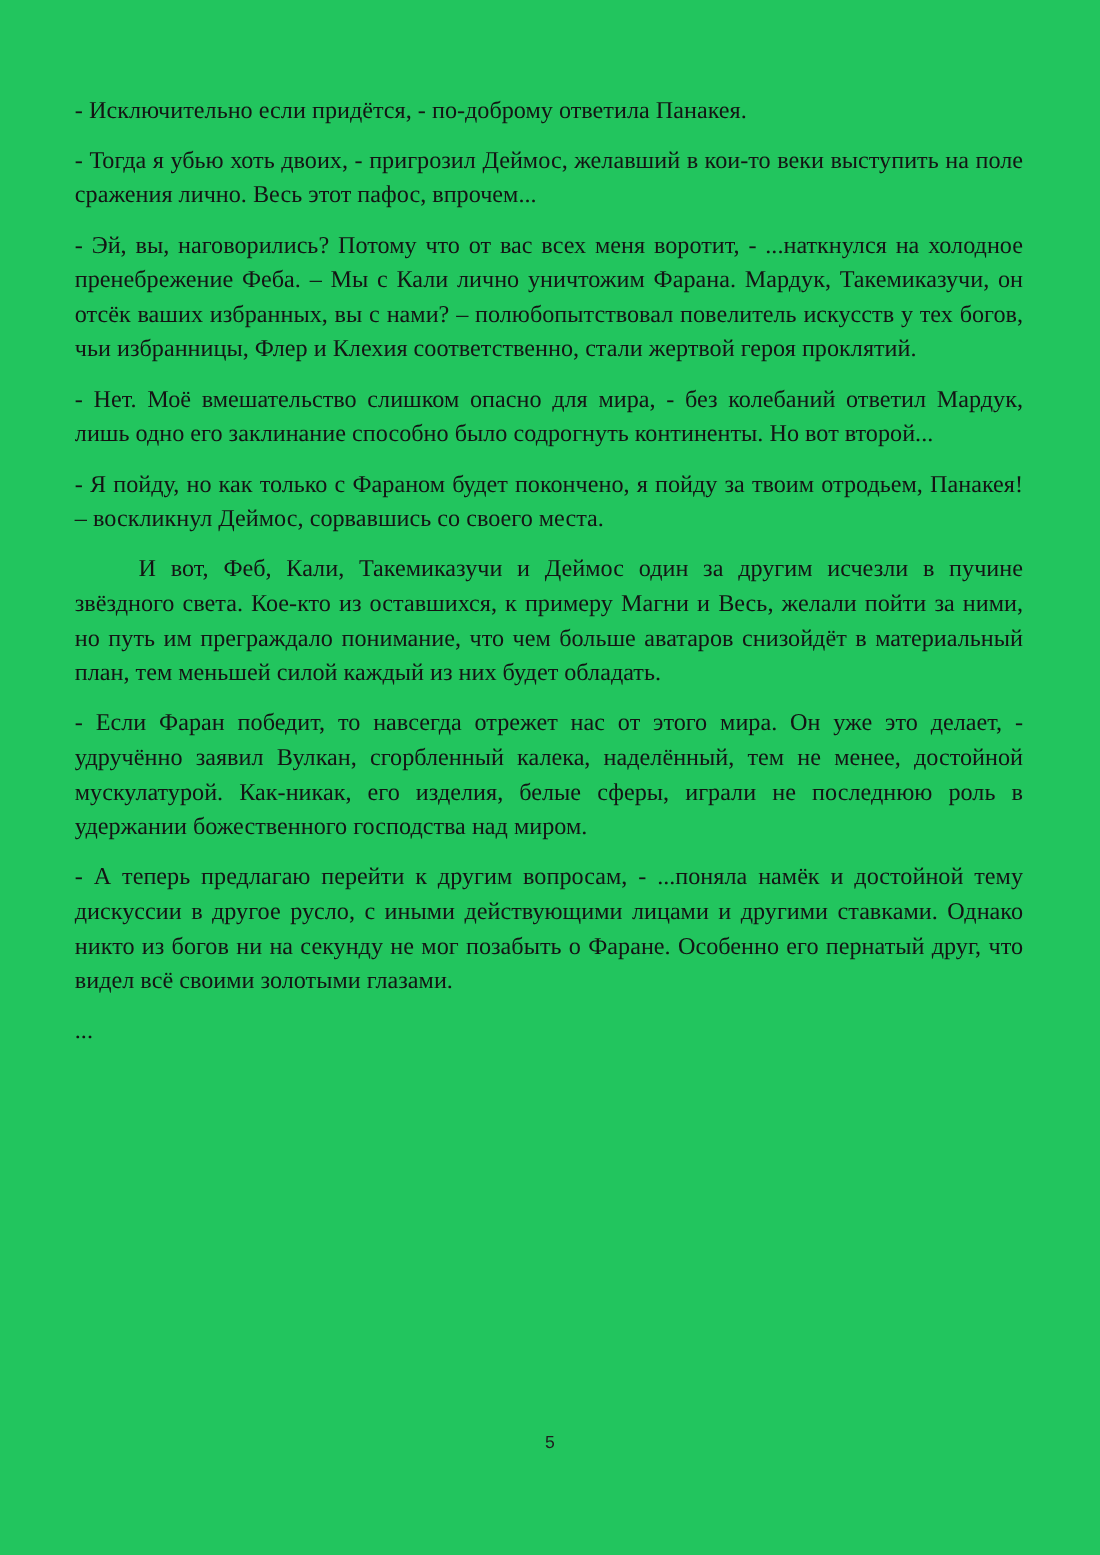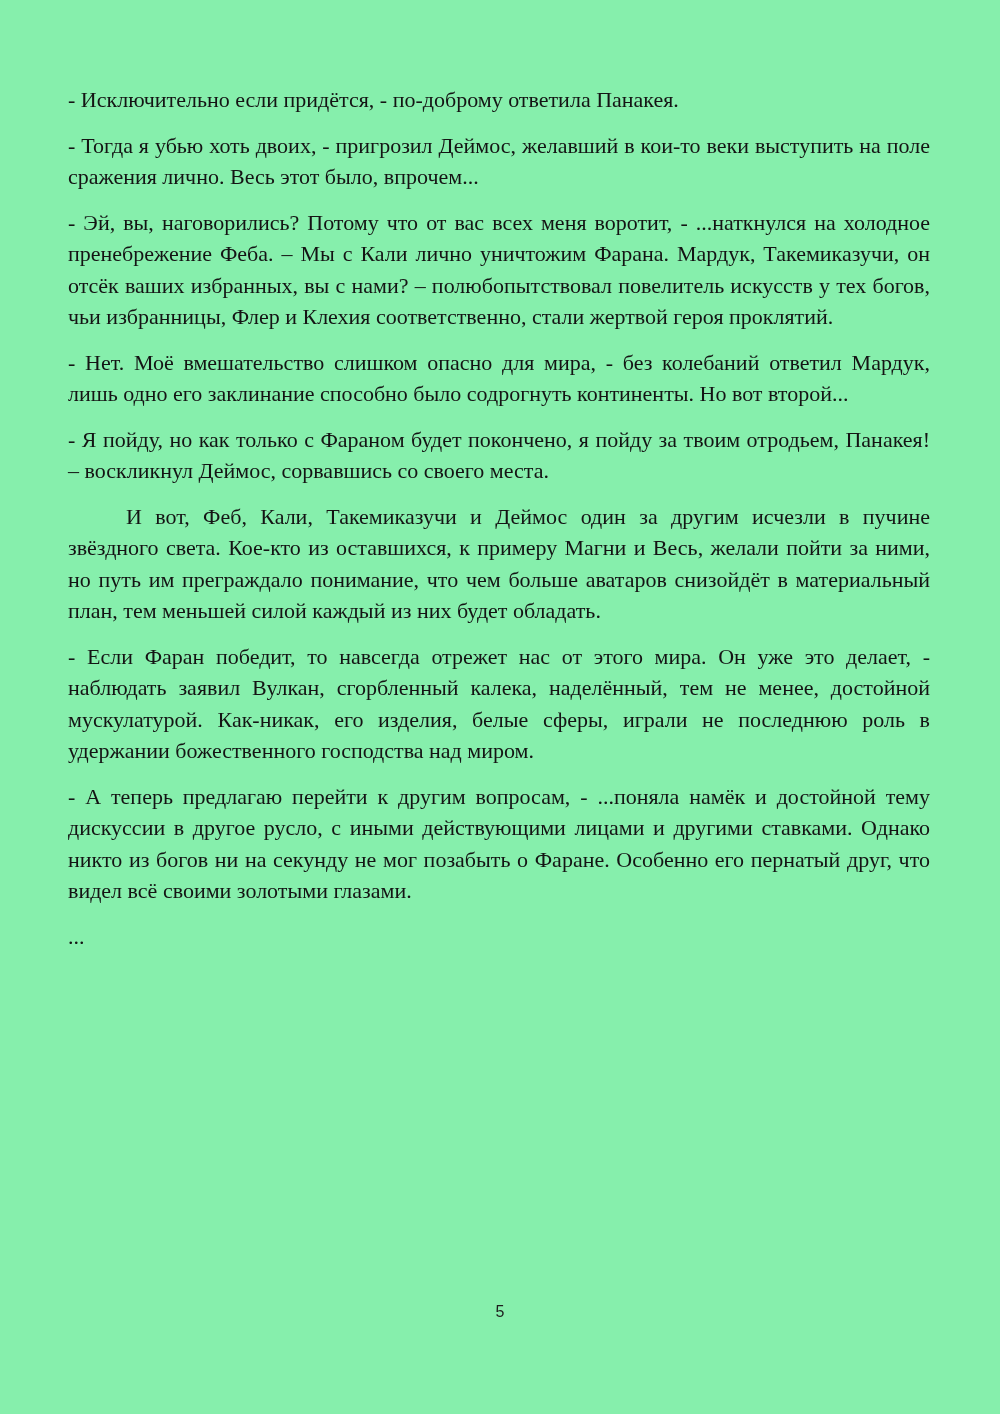--- a/index.html
+++ b/index.html
@@ -4,21 +4,21 @@
 <style>
   html, body {
     margin: 0;
     padding: 0;
     background: #ffffff;
   }
   .page {
     position: relative;
     width: 1000px;
     height: 1414px;
-    background: #86efac;
+    background: #22c55e;
     overflow: hidden;
   }
   .text-column {
     position: absolute;
     left: 68px;
     top: 84px;
     width: 862px;
     font-family: "Liberation Serif", "DejaVu Serif", serif;
     font-size: 22px;
     line-height: 31.5px;
@@ -44,23 +44,23 @@
     font-size: 16px;
     color: #1e1e1e;
   }
 </style>
 </head>
 <body>
 
 <div class="page">
   <div class="text-column">
     <p>- Исключительно если придётся, - по-доброму ответила Панакея.</p>
-    <p>- Тогда я убью хоть двоих, - пригрозил Деймос, желавший в кои-то веки выступить на поле сражения лично. Весь этот было, впрочем...</p>
+    <p>- Тогда я убью хоть двоих, - пригрозил Деймос, желавший в кои-то веки выступить на поле сражения лично. Весь этот пафос, впрочем...</p>
     <p>- Эй, вы, наговорились? Потому что от вас всех меня воротит, - ...наткнулся на холодное пренебрежение Феба. – Мы с Кали лично уничтожим Фарана. Мардук, Такемиказучи, он отсёк ваших избранных, вы с нами? – полюбопытствовал повелитель искусств у тех богов, чьи избранницы, Флер и Клехия соответственно, стали жертвой героя проклятий.</p>
     <p>- Нет. Моё вмешательство слишком опасно для мира, - без колебаний ответил Мардук, лишь одно его заклинание способно было содрогнуть континенты. Но вот второй...</p>
     <p>- Я пойду, но как только с Фараном будет покончено, я пойду за твоим отродьем, Панакея! – воскликнул Деймос, сорвавшись со своего места.</p>
     <p class="indent">И вот, Феб, Кали, Такемиказучи и Деймос один за другим исчезли в пучине звёздного света. Кое-кто из оставшихся, к примеру Магни и Весь, желали пойти за ними, но путь им преграждало понимание, что чем больше аватаров снизойдёт в материальный план, тем меньшей силой каждый из них будет обладать.</p>
-    <p>- Если Фаран победит, то навсегда отрежет нас от этого мира. Он уже это делает, - наблюдать заявил Вулкан, сгорбленный калека, наделённый, тем не менее, достойной мускулатурой. Как-никак, его изделия, белые сферы, играли не последнюю роль в удержании божественного господства над миром.</p>
+    <p>- Если Фаран победит, то навсегда отрежет нас от этого мира. Он уже это делает, - удручённо заявил Вулкан, сгорбленный калека, наделённый, тем не менее, достойной мускулатурой. Как-никак, его изделия, белые сферы, играли не последнюю роль в удержании божественного господства над миром.</p>
     <p>- А теперь предлагаю перейти к другим вопросам, - ...поняла намёк и достойной тему дискуссии в другое русло, с иными действующими лицами и другими ставками. Однако никто из богов ни на секунду не мог позабыть о Фаране. Особенно его пернатый друг, что видел всё своими золотыми глазами.</p>
     <p>...</p>
   </div>
   <div class="page-number">5</div>
 </div>
 
 </body></html>

